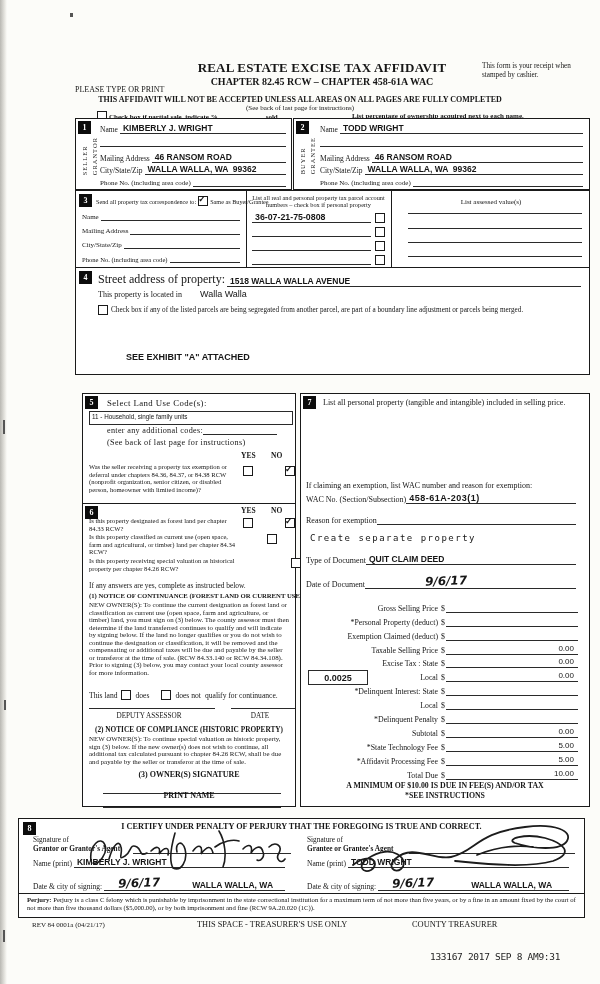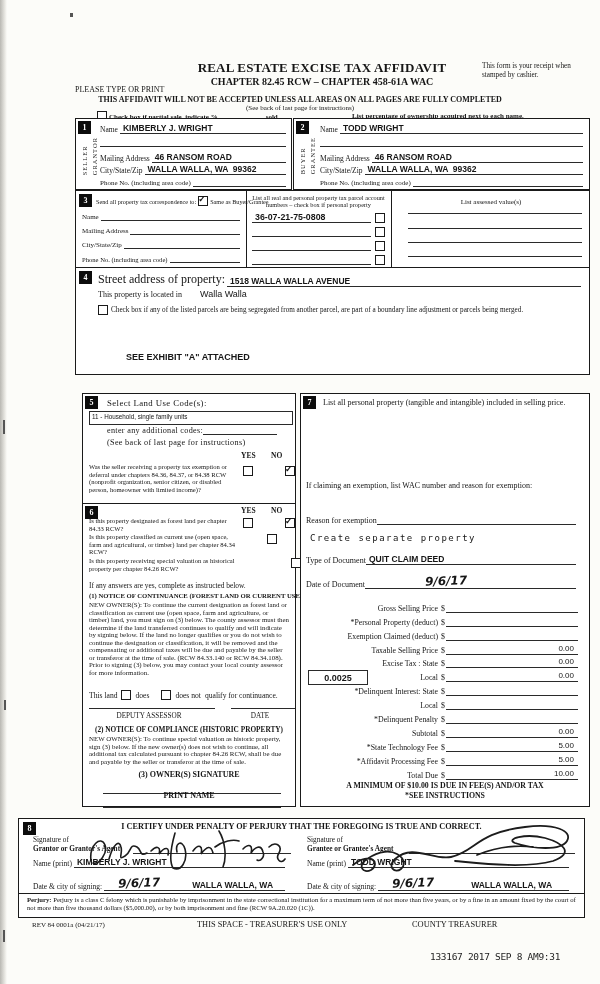--- a/index.html
+++ b/index.html
@@ -262,20 +262,26 @@
     <div class="fl abs" style="left:20px;top:280px;width:172px;"></div>
     <div class="abs c b" style="left:0px;top:287px;width:212px;font-size:8px;">PRINT NAME</div>
     <div class="fl abs" style="left:20px;top:294px;width:172px;"></div>
   </div>
 
   <div class="box" style="left:300px;top:393px;width:288px;height:412px;">
     <span class="badge" style="left:2px;top:2px;">7</span>
     <div class="abs" style="left:22px;top:4px;width:254px;font-size:8px;line-height:10.5px;">List all  personal property (tangible and intangible) included in selling price.</div>
 
     <div class="abs nw" style="left:5px;top:87px;font-size:8px;">If claiming an exemption, list WAC number and reason for exemption:</div>
+    <div class="frow abs" style="left:5px;top:99px;width:270px;">
+      <span class="nw" style="font-size:8px;">WAC No. (Section/Subsection)</span>
+      <span class="fl">
+          <span class="val" style="font-size:9px;letter-spacing:0.5px;">458-61A-203(1)</span>
+        </span>
+    </div>
     <div class="frow abs" style="left:5px;top:121px;width:270px;">
       <span class="nw" style="font-size:8px;">Reason for exemption</span>
       <span class="fl"></span>
     </div>
     <div class="abs mn nw" style="left:9px;top:139px;font-size:9px;letter-spacing:1.5px;">Create separate property</div>
 
     <div class="frow abs" style="left:5px;top:160px;width:270px;">
       <span class="nw" style="font-size:8px;">Type of Document</span>
       <span class="fl">
           <span class="val">QUIT CLAIM DEED</span>

